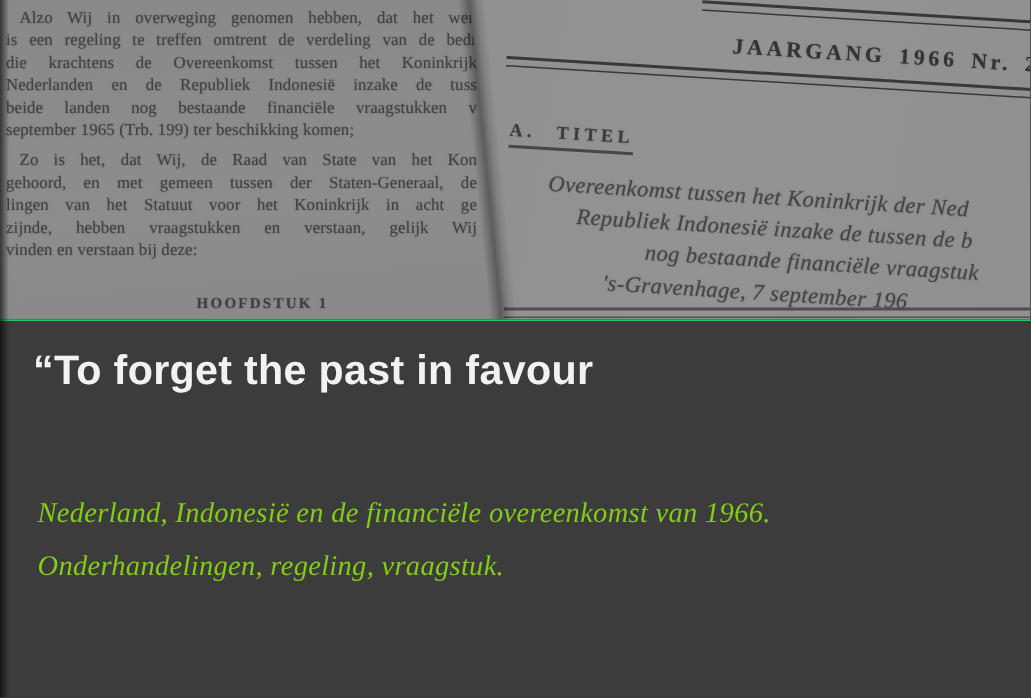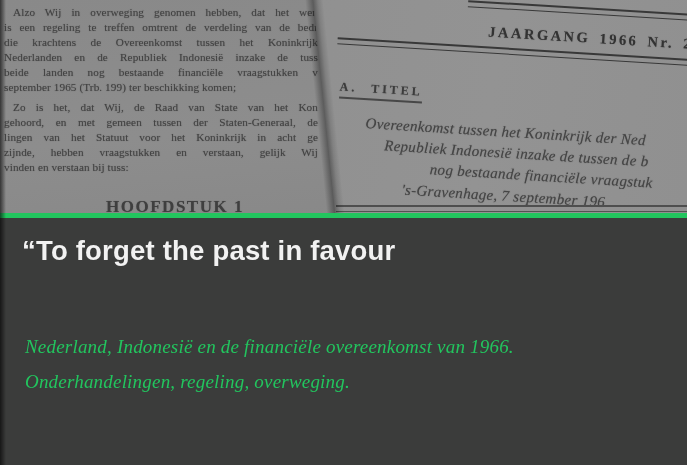--- a/index.html
+++ b/index.html
@@ -20,21 +20,21 @@
     font-size:11.2px;line-height:15px;color:#434343;
     text-shadow:0 0 1px rgba(70,70,70,.65);
     letter-spacing:.1px;
   }
   .pl-text .dl{text-align:justify;text-align-last:justify;white-space:nowrap;}
   .pl-text .dl.last{text-align-last:left;}
   .pl-text .dl.indent{text-indent:9px;}
   .pl-text .dl.para2-start{margin-top:5px;}
   .chapter-heading{
     position:absolute;left:100px;top:197px;width:150px;
-    text-align:center;font-weight:bold;font-size:17px;
+    text-align:center;font-weight:bold;font-size:10px;
     letter-spacing:1.5px;color:#3f3f3f;
     text-shadow:0 0 1px rgba(70,70,70,.65);
   }
   
   .page-right{
     position:absolute;left:0;top:0;width:687px;height:213px;
     clip-path:polygon(313px 0,100% 0,100% 100%,335px 100%);
     background:linear-gradient(100deg,#8d8d8d,#939393 70%,#909090);
   }
   .pr-content{
@@ -69,31 +69,31 @@
   
   .gap-shadow{
     position:absolute;left:304px;top:-10px;width:18px;height:245px;
     transform:rotate(-5.8deg);transform-origin:50% 0;
     background:linear-gradient(to right,rgba(0,0,0,0) 0%,rgba(0,0,0,.35) 45%,rgba(0,0,0,.12) 72%,rgba(0,0,0,0) 100%);
     pointer-events:none;
   }
   
   .overlay{
     position:absolute;left:0;top:213px;width:687px;height:252px;
-    background:#3b3c3b;border-top:5px solid #22c55e;box-sizing:border-box;
+    background:#3b3c3b;border-top:1px solid #22c55e;box-sizing:border-box;
   }
   .cover-title{
     position:absolute;left:22px;top:14px;
     font-family:"Liberation Sans",sans-serif;font-weight:bold;
     font-size:27.5px;line-height:37px;color:#f2f2f2;
     letter-spacing:.2px;
   }
   .cover-sub{
     position:absolute;left:25px;white-space:nowrap;
-    font-style:italic;font-size:19px;color:#22c55e;letter-spacing:.2px;
+    font-style:italic;font-size:19px;color:#84cc16;letter-spacing:.2px;
   }
   .sub1{top:118px;}
   .sub2{top:153px;}
   
   .left-edge{
     position:absolute;left:0;top:0;width:6px;height:465px;
     background:linear-gradient(to right,rgba(0,0,0,.62),rgba(0,0,0,.25) 60%,rgba(0,0,0,0));
     pointer-events:none;
   }
 </style>
@@ -108,21 +108,21 @@
       <div class="dl indent">Alzo Wij in overweging genomen hebben, dat het wen</div>
       <div class="dl">is een regeling te treffen omtrent de verdeling van de bedr</div>
       <div class="dl">die krachtens de Overeenkomst tussen het Koninkrijk</div>
       <div class="dl">Nederlanden en de Republiek Indonesië inzake de tuss</div>
       <div class="dl">beide landen nog bestaande financiële vraagstukken v</div>
       <div class="dl last">september 1965 (Trb. 199) ter beschikking komen;</div>
       <div class="dl indent para2-start">Zo is het, dat Wij, de Raad van State van het Kon</div>
       <div class="dl">gehoord, en met gemeen tussen der Staten-Generaal, de</div>
       <div class="dl">lingen van het Statuut voor het Koninkrijk in acht ge</div>
       <div class="dl">zijnde, hebben vraagstukken en verstaan, gelijk Wij</div>
-      <div class="dl last">vinden en verstaan bij tuss:</div>
+      <div class="dl last">vinden en verstaan bij deze:</div>
     </div>
     <div class="chapter-heading">HOOFDSTUK 1</div>
 
     <div class="page-right">
       <div class="pr-content">
         <div class="rule top-rule"></div>
         <div class="masthead">JAARGANG 1966 Nr. 236</div>
         <div class="rule mast-rule"></div>
         <div class="section-label">A. TITEL</div>
         <div class="treaty-line tl1">Overeenkomst tussen het Koninkrijk der Ned</div>
@@ -134,17 +134,17 @@
     </div>
 
     <div class="gap-shadow"></div>
   </div>
 
   <div class="overlay">
     <div class="cover-title">
       <div>“To forget the past in favour</div>
     </div>
     <div class="cover-sub sub1">Nederland, Indonesië en de financiële overeenkomst van 1966.</div>
-    <div class="cover-sub sub2">Onderhandelingen, regeling, overweging.</div>
+    <div class="cover-sub sub2">Onderhandelingen, regeling, vraagstuk.</div>
   </div>
 
   <div class="left-edge"></div>
 </div>
 
 </body></html>

